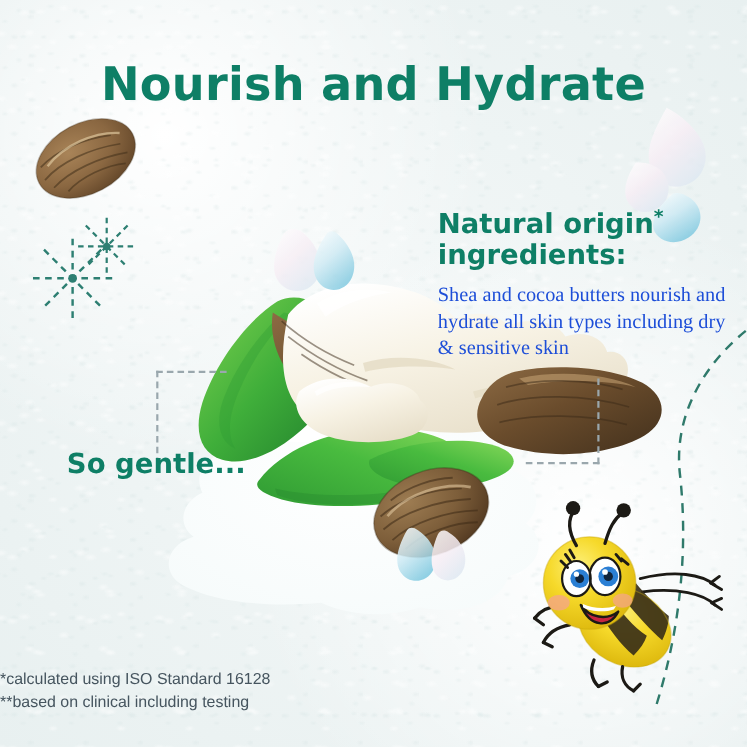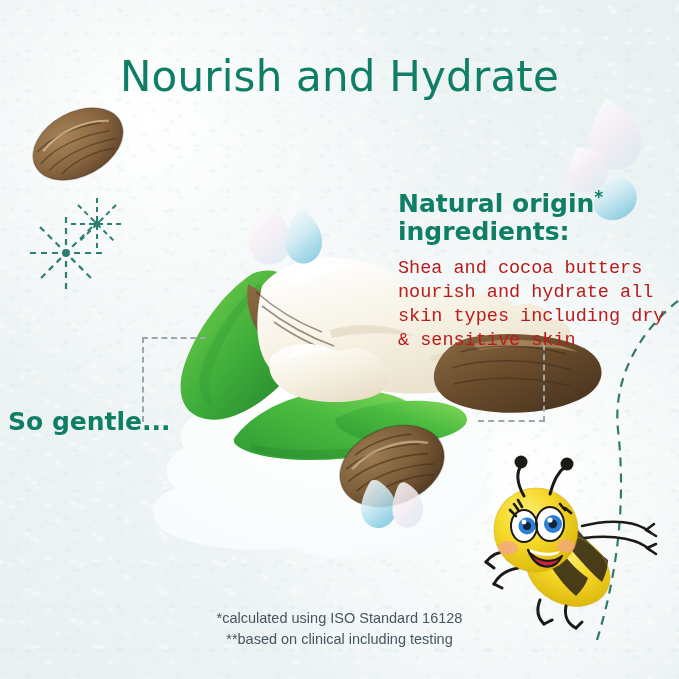--- a/index.html
+++ b/index.html
@@ -53,34 +53,34 @@
                      72px 59px, 48px 42px, 67px 56px, 50px 44px;
   }
 
   
   .title {
     position: absolute;
     left: 0; right: 0;
     top: 52px;
     text-align: center;
     font-family: "DejaVu Sans", sans-serif;
-    font-weight: 400;
+    font-weight: 700;
     font-size: 42px;
     letter-spacing: .2px;
     color: #0e7f66;
   }
 
   .head {
     font-family: "DejaVu Sans", sans-serif;
     font-weight: 700;
     color: #0e7f66;
   }
   .body {
-    font-family: Liberation Mono, monospace;
-    color: #b91c1c;
+    font-family: Liberation Serif, serif;
+    color: #1d4ed8;
   }
 
   .col-right {
     position: absolute;
     left: 398px;
     top: 190px;
     width: 272px;
     text-align: left;
   }
   .col-right .head {
@@ -91,21 +91,21 @@
     margin-top: 11px;
     font-size: 18.5px;
     line-height: 1.30;
   }
 
   .col-left {
     position: absolute;
     left: 8px;
     top: 408px;
     width: 268px;
-    text-align: left;
+    text-align: center;
   }
   .col-left .head {
     font-size: 25px;
     line-height: 1.1;
   }
   .col-left .body {
     margin-top: 9px;
     font-size: 18.5px;
     line-height: 1.31;
   }
@@ -113,21 +113,21 @@
   .sup {
     font-size: .68em;
     vertical-align: super;
     line-height: 0;
   }
 
   .footnotes {
     position: absolute;
     left: 0; right: 0;
     top: 608px;
-    text-align: center;
+    text-align: left;
     font-family: "Liberation Sans", sans-serif;
     font-size: 14.5px;
     line-height: 1.43;
     color: #46555f;
   }
 
   
   .bracket {
     position: absolute;
     border-style: dashed;

